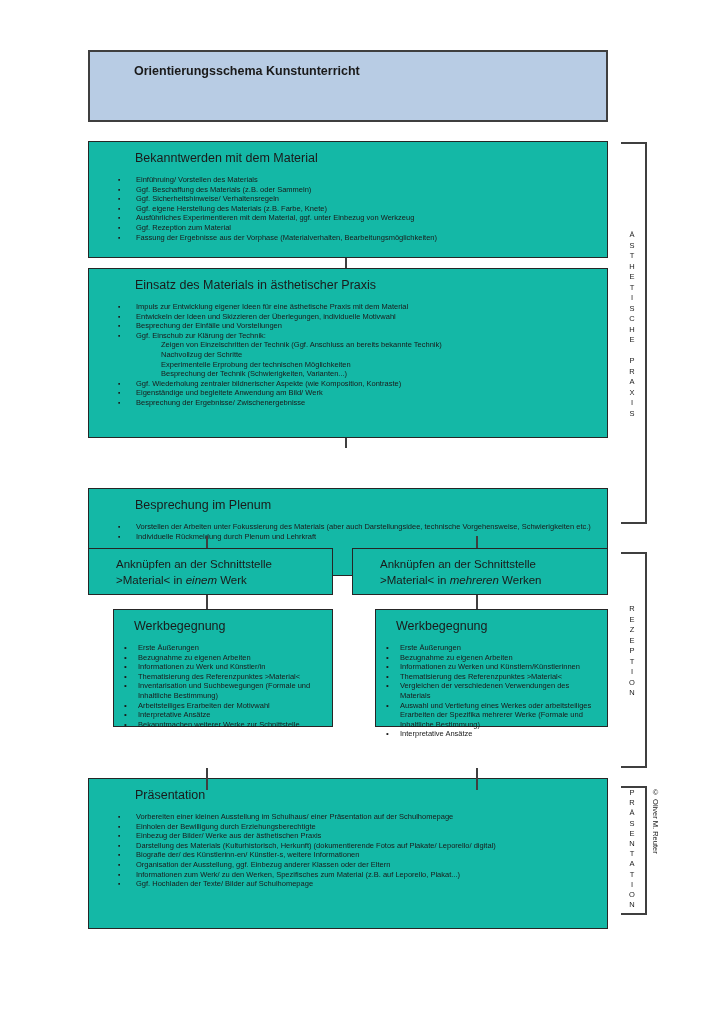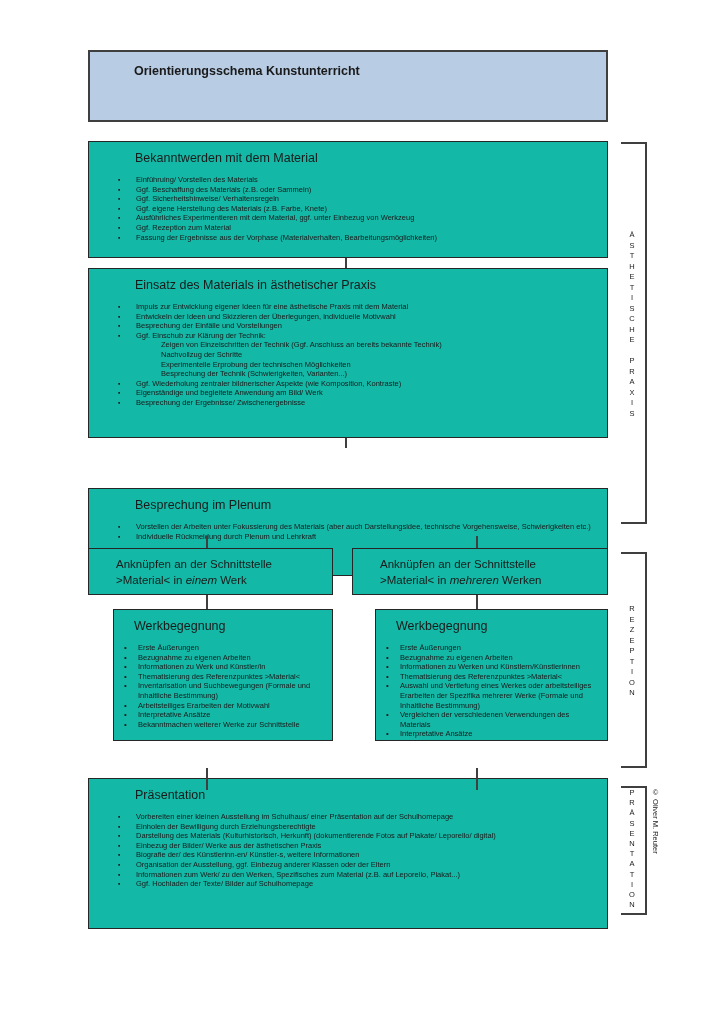--- a/index.html
+++ b/index.html
@@ -27,21 +27,21 @@
   ul.bullets li { position:relative; padding-left:20px; margin:0; }
   .werk ul.bullets li { padding-left:16px; }
   ul.sq li::before  { content:"▪"; position:absolute; left:2px; top:0; font-size:6.5px; }
   ul.dot li::before { content:"•"; position:absolute; left:2px; top:0; font-size:8px; }
   ul.bullets .sub { padding-left:25px; }
 
   .ank { top:548px; height:47px; font-size:11.5px; line-height:16px; }
   #ank-left  { left:88px;  width:245px; }
   #ank-right { left:352px; width:256px; }
   .ank .ank-text { margin:7px 0 0 27px; }
-  .werk { top:609px; height:132px; }
+  .werk { top:609px; height:118px; }
   #werk-left  { left:113px; width:220px; }
   #werk-right { left:375px; width:233px; }
 
   .vline { position:absolute; width:2px; background:#3f3f3f; }
   #v-title-1 { left:345px; top:258px; height:10px; }
   #v-title-2 { left:345px; top:438px; height:10px; }
   #v-l1 { left:206px; top:536px; height:12px; }
   #v-r1 { left:476px; top:536px; height:12px; }
   #v-l2 { left:206px; top:595px; height:14px; }
   #v-r2 { left:476px; top:595px; height:14px; }
@@ -133,33 +133,33 @@
         <li>Bekanntmachen weiterer Werke zur Schnittstelle</li>
       </ul>
   </div>
   <div class="box werk" id="werk-right">
     <div class="werk-heading">Werkbegegnung</div>
     <ul class="bullets dot">
         <li>Erste Äußerungen</li>
         <li>Bezugnahme zu eigenen Arbeiten</li>
         <li>Informationen zu Werken und Künstlern/Künstlerinnen</li>
         <li>Thematisierung des Referenzpunktes &gt;Material&lt;</li>
+        <li>Vergleichen der verschiedenen Verwendungen des Materials</li>
         <li>Auswahl und Vertiefung eines Werkes oder arbeitsteiliges Erarbeiten der Spezifika mehrerer Werke (Formale und Inhaltliche Bestimmung)</li>
-        <li>Vergleichen der verschiedenen Verwendungen des Materials</li>
         <li>Interpretative Ansätze</li>
       </ul>
   </div>
 
   <div class="box sec" id="box-praesentation">
     <div class="sec-heading">Präsentation</div>
     <ul class="bullets sq">
         <li>Vorbereiten einer kleinen Ausstellung im Schulhaus/ einer Präsentation auf der Schulhomepage</li>
         <li>Einholen der Bewilligung durch Erziehungsberechtigte</li>
+        <li>Einbezug der Bilder/ Werke aus der ästhetischen Praxis</li>
         <li>Darstellung des Materials (Kulturhistorisch, Herkunft) (dokumentierende Fotos auf Plakate/ Leporello/ digital)</li>
-        <li>Einbezug der Bilder/ Werke aus der ästhetischen Praxis</li>
         <li>Biografie der/ des Künstlerinn-en/ Künstler-s, weitere Informationen</li>
         <li>Organisation der Ausstellung, ggf. Einbezug anderer Klassen oder der Eltern</li>
         <li>Informationen zum Werk/ zu den Werken, Spezifisches zum Material (z.B. auf Leporello, Plakat...)</li>
         <li>Ggf. Hochladen der Texte/ Bilder auf Schulhomepage</li>
       </ul>
   </div>
 
   <div class="vline" id="v-title-1"></div>
   <div class="vline" id="v-title-2"></div>
   <div class="vline" id="v-l1"></div>

